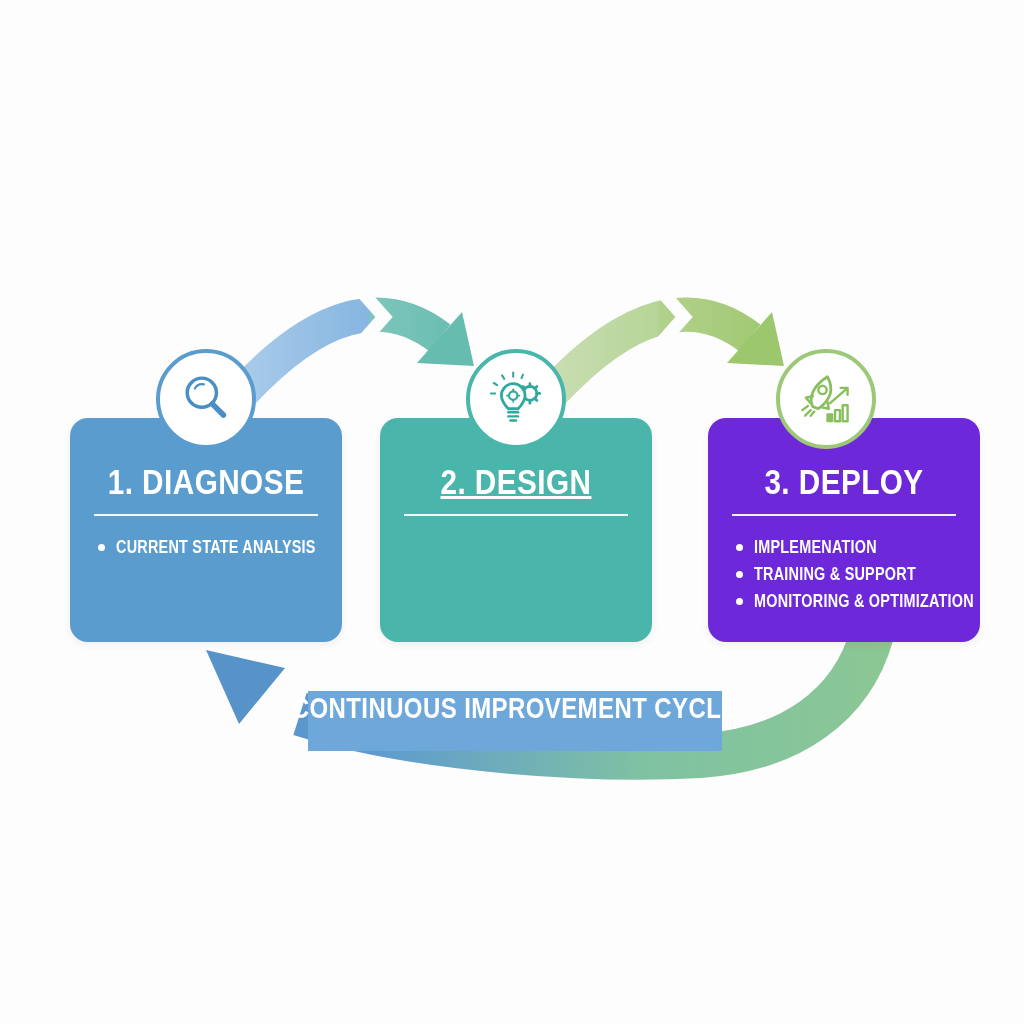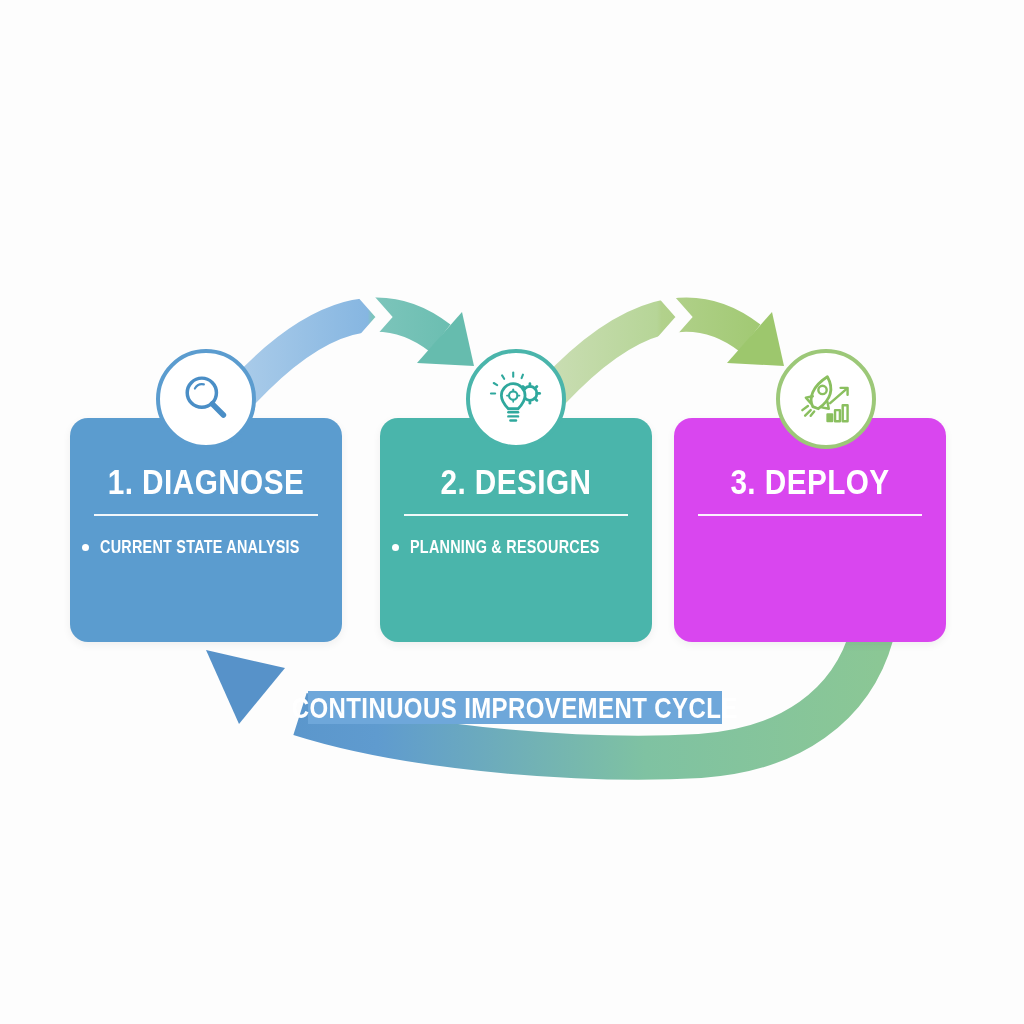--- a/index.html
+++ b/index.html
@@ -11,35 +11,35 @@
   .step-box{
     position:absolute;top:418px;width:272px;height:224px;border-radius:18px;
     z-index:2;color:#ffffff;box-shadow:0 3px 8px rgba(0,0,0,0.06);
   }
   .step-title{
     margin-top:44px;text-align:center;font-size:35px;font-weight:bold;
     letter-spacing:0.5px;transform:scaleX(0.85);transform-origin:center;
     white-space:nowrap;
   }
   .divider{width:224px;height:2px;background:rgba(255,255,255,0.92);margin:12px auto 0 auto;}
-  .bullets{list-style:none;margin:18px 0 0 0;padding:0 0 0 12px;}
+  .bullets{list-style:none;margin:18px 0 0 0;padding:0 0 0 28px;}
   .bullets li{display:flex;align-items:center;height:27px;}
   .dot{width:7px;height:7px;border-radius:50%;background:#ffffff;margin-right:11px;flex:none;}
   .btext{
     font-size:18px;font-weight:bold;white-space:nowrap;letter-spacing:0.3px;
     transform:scaleX(0.8);transform-origin:left center;display:inline-block;
   }
   .icon-circle{
     position:absolute;top:349px;width:100px;height:100px;border-radius:50%;
     background:#ffffff;box-sizing:border-box;border:4px solid;z-index:3;
     display:flex;align-items:center;justify-content:center;
   }
   .banner{
-    position:absolute;left:308px;top:691px;width:414px;height:33px;z-index:4;
-    display:flex;align-items:center;justify-content:center;
+    position:absolute;left:308px;top:691px;width:414px;height:60px;z-index:4;
+    display:flex;align-items:flex-start;justify-content:center;
   }
   .banner-label{
     color:#ffffff;font-size:30px;font-weight:bold;white-space:nowrap;
     letter-spacing:0.5px;transform:scaleX(0.8);transform-origin:center;
   }
 </style>
 </head>
 <body>
 
 <div class="canvas">
@@ -88,34 +88,44 @@
     <div class="step-title">1. DIAGNOSE</div>
     <div class="divider"></div>
     <ul class="bullets">
       <li>
           <span class="dot"></span>
           <span class="btext">CURRENT STATE ANALYSIS</span>
         </li>
     </ul>
   </div>
 
-  <div class="step-box" style="left:380px;background:#4ab5ab;">
+  <div class="step-box" style="left:380px;background:#4ab5ab;text-decoration:underline;">
     <div class="step-title">2. DESIGN</div>
+    <div class="divider"></div>
+    <ul class="bullets">
+    </ul>
+  </div>
+
+  <div class="step-box" style="left:708px;background:#6d28d9;">
+    <div class="step-title">3. DEPLOY</div>
     <div class="divider"></div>
     <ul class="bullets">
       <li>
           <span class="dot"></span>
-          <span class="btext">PLANNING &amp; RESOURCES</span>
+          <span class="btext">IMPLEMENATION</span>
+        </li>
+      <li>
+          <span class="dot"></span>
+          <span class="btext">TRAINING &amp; SUPPORT</span>
+        </li>
+      <li>
+          <span class="dot"></span>
+          <span class="btext">MONITORING &amp; OPTIMIZATION</span>
         </li>
     </ul>
-  </div>
-
-  <div class="step-box" style="left:674px;background:#d946ef;">
-    <div class="step-title">3. DEPLOY</div>
-    <div class="divider"></div>
   </div>
 
   <div class="icon-circle" style="left:156px;border-color:#5b9ccf;">
     <svg width="64" height="64" viewBox="0 0 92 92">
       <g fill="none" stroke="#4a8ec6" stroke-linecap="round">
         <circle cx="40" cy="37" r="21" stroke-width="5"></circle>
         <path d="M 30 31 A 12 12 0 0 1 43 25" stroke-width="3"></path>
         <line x1="55" y1="53" x2="71" y2="69" stroke-width="8"></line>
       </g>
     </svg>

